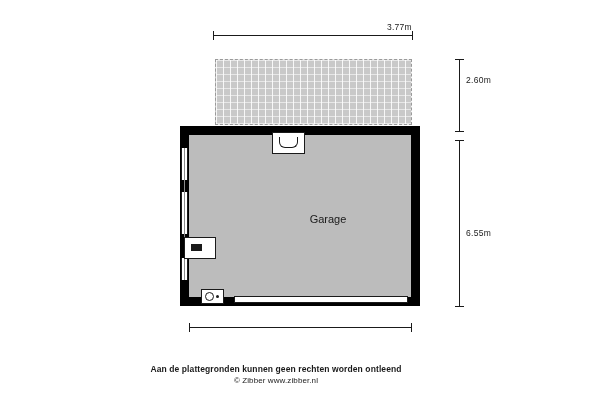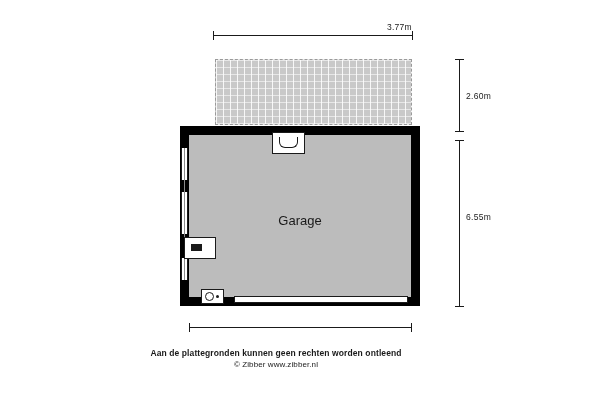--- a/index.html
+++ b/index.html
@@ -74,23 +74,24 @@
   .wall {
     position: absolute;
     background: #000000;
   }
   .room-floor {
     position: absolute;
     background: #bcbcbc;
   }
   .room-label {
     position: absolute;
-    font-size: 13px;
+    font-size: 11px;
     color: #1a1a1a;
     white-space: nowrap;
+    padding-left: 28px;
   }
 
   
   .window-left {
     position: absolute;
     background: #ffffff;
     border-left: 1px solid #1a1a1a;
     border-right: 1px solid #1a1a1a;
     box-sizing: border-box;
   }
@@ -141,20 +142,21 @@
     border-radius: 50%;
   }
 
   
   .footer {
     position: absolute;
     left: 0;
     width: 552px;
     text-align: center;
     color: #1a1a1a;
+    margin-top: 16px;
   }
   .footer-line1 {
     font-size: 8.5px;
     font-weight: bold;
     letter-spacing: .1px;
   }
   .footer-line2 {
     font-size: 8px;
     letter-spacing: .1px;
   }
@@ -196,26 +198,26 @@
   <div class="fixture" style="left:184px; top:237px; width:32px; height:22px;"></div>
   <div class="meter-box" style="left:191px; top:244px; width:11px; height:7px;"></div>
 
   <div class="fixture" style="left:201px; top:289px; width:23px; height:15px;"></div>
   <div class="toilet-oval" style="left:205px; top:292px; width:9px; height:9px;"></div>
   <div class="toilet-dot" style="left:216px; top:295px; width:3px; height:3px;"></div>
 
   <div class="dim-v" style="left:459px; top:59px; height:72px;"></div>
   <div class="tick-h" style="left:455px; top:59px;"></div>
   <div class="tick-h" style="left:455px; top:131px;"></div>
-  <div class="dim-label" style="left:466px; top:91px;">2.60m</div>
+  <div class="dim-label" style="left:466px; top:75px;">2.60m</div>
 
   <div class="dim-v" style="left:459px; top:140px; height:166px;"></div>
   <div class="tick-h" style="left:455px; top:140px;"></div>
   <div class="tick-h" style="left:455px; top:306px;"></div>
-  <div class="dim-label" style="left:466px; top:212px;">6.55m</div>
+  <div class="dim-label" style="left:466px; top:228px;">6.55m</div>
 
   <div class="dim-h" style="left:189px; top:327px; width:222px;"></div>
   <div class="tick-v" style="left:189px; top:323px;"></div>
   <div class="tick-v" style="left:411px; top:323px;"></div>
 
   <div class="footer footer-line1" style="top:348px;">Aan de plattegronden kunnen geen rechten worden ontleend</div>
   <div class="footer footer-line2" style="top:360px;">© Zibber www.zibber.nl</div>
 
 </div>
 

